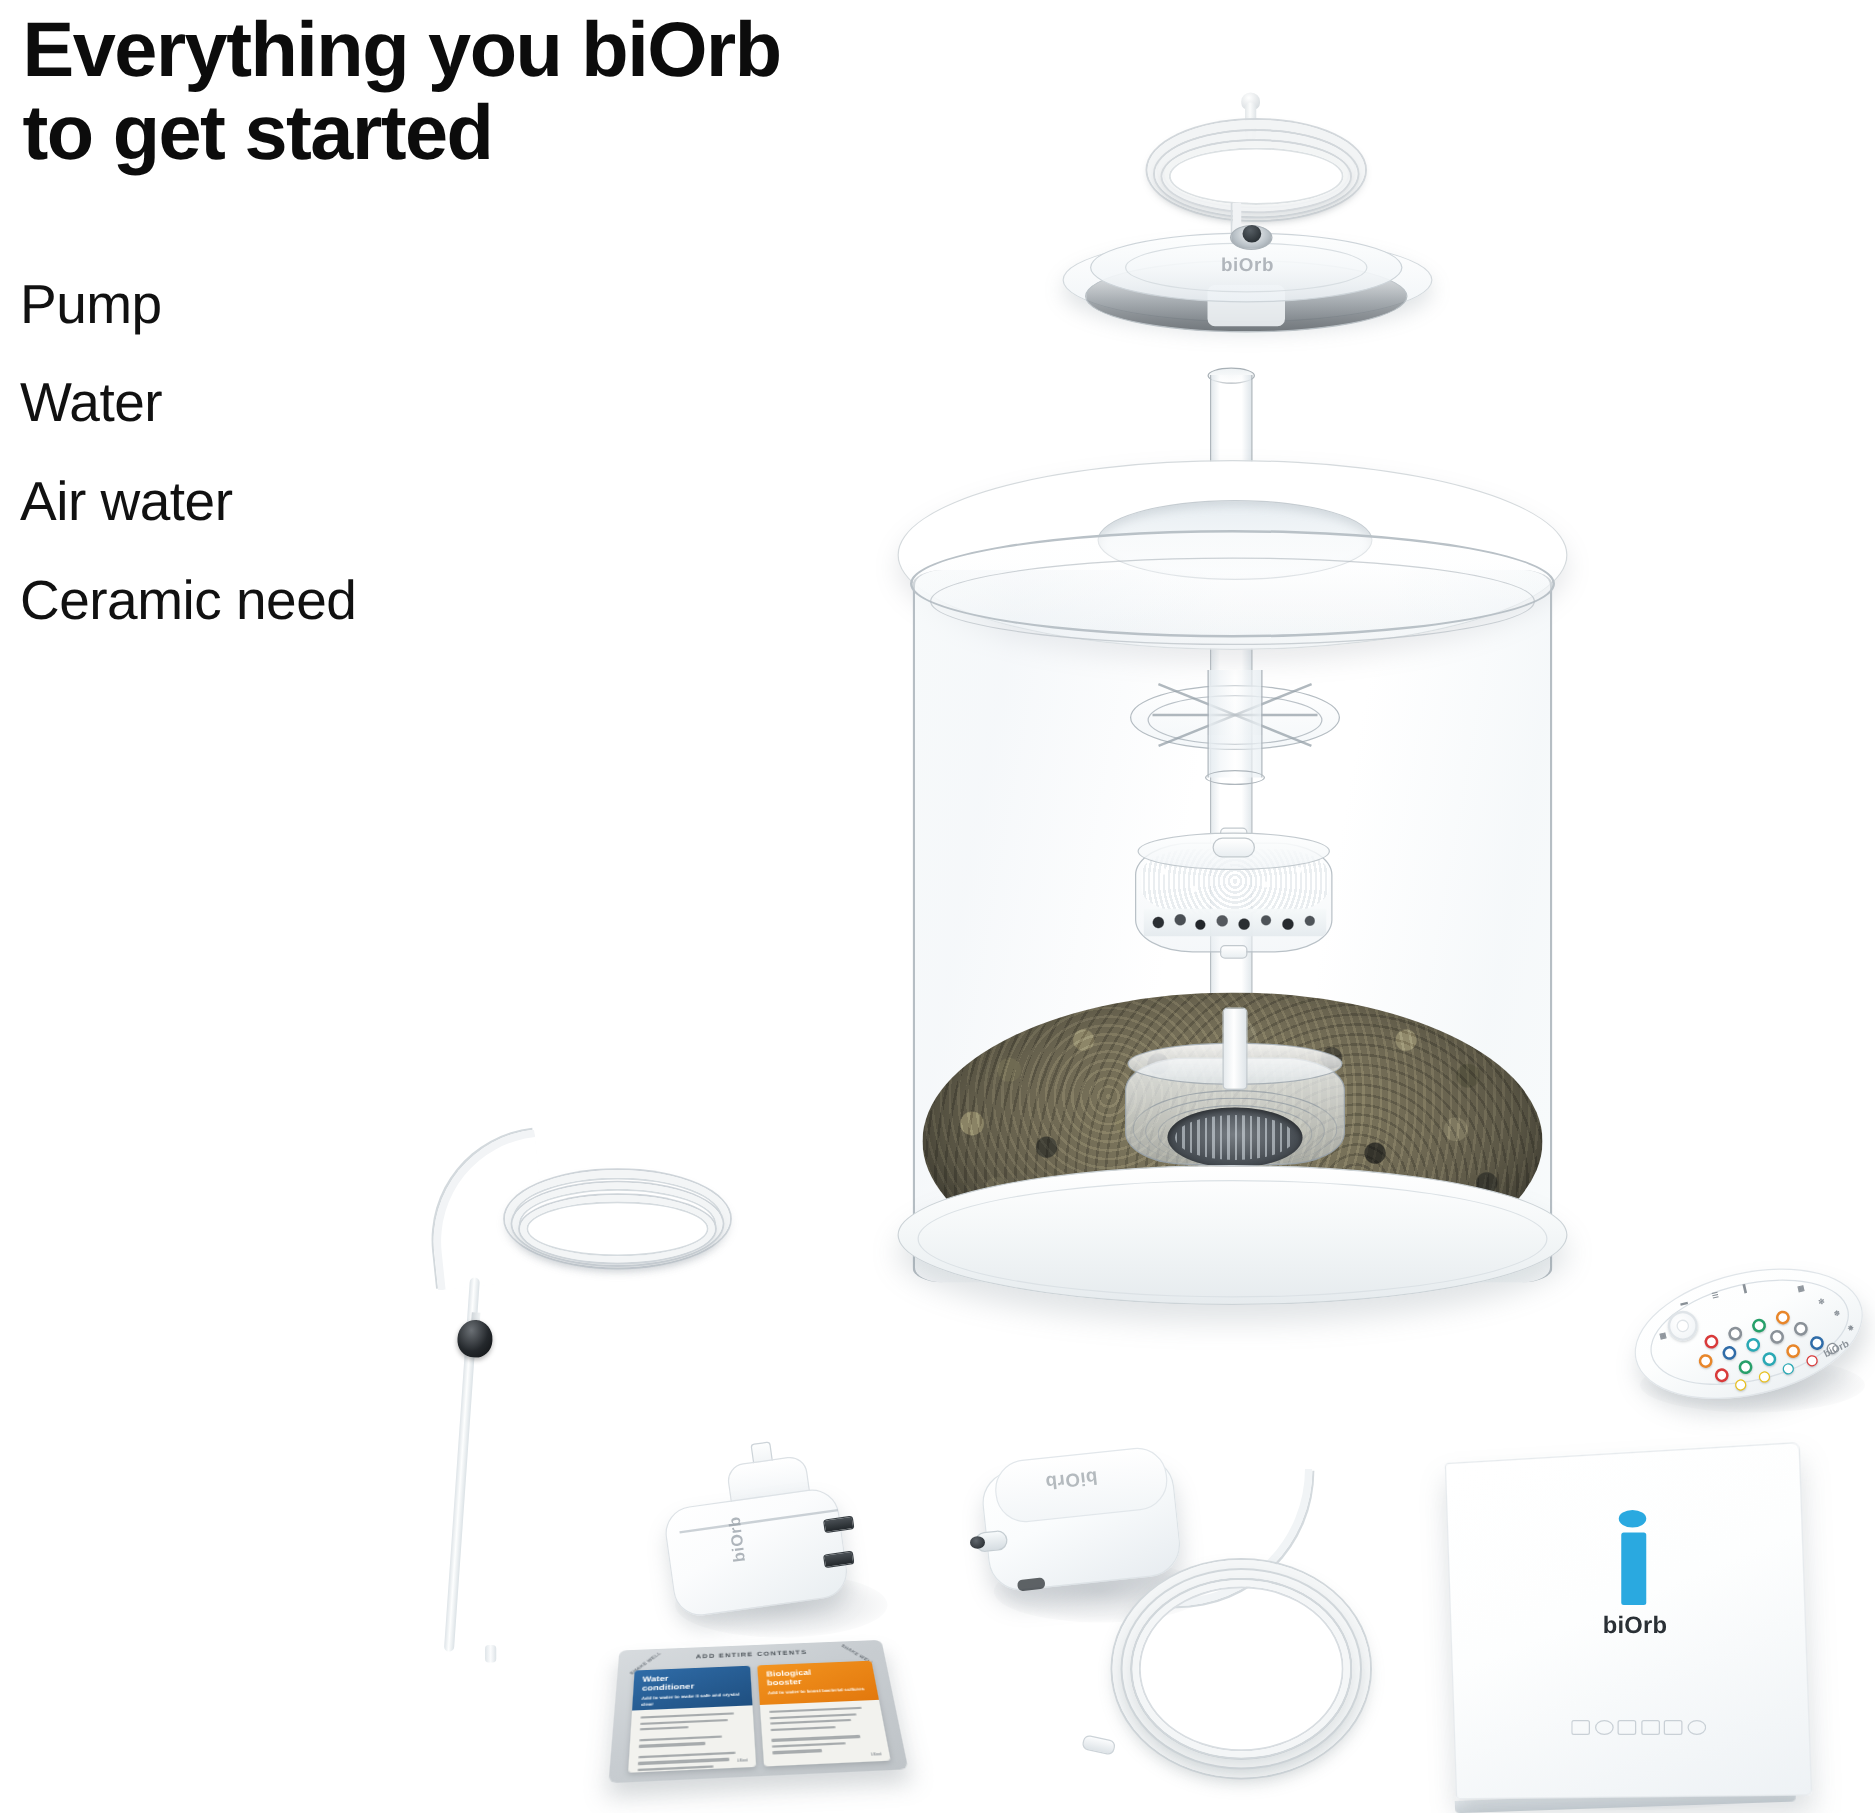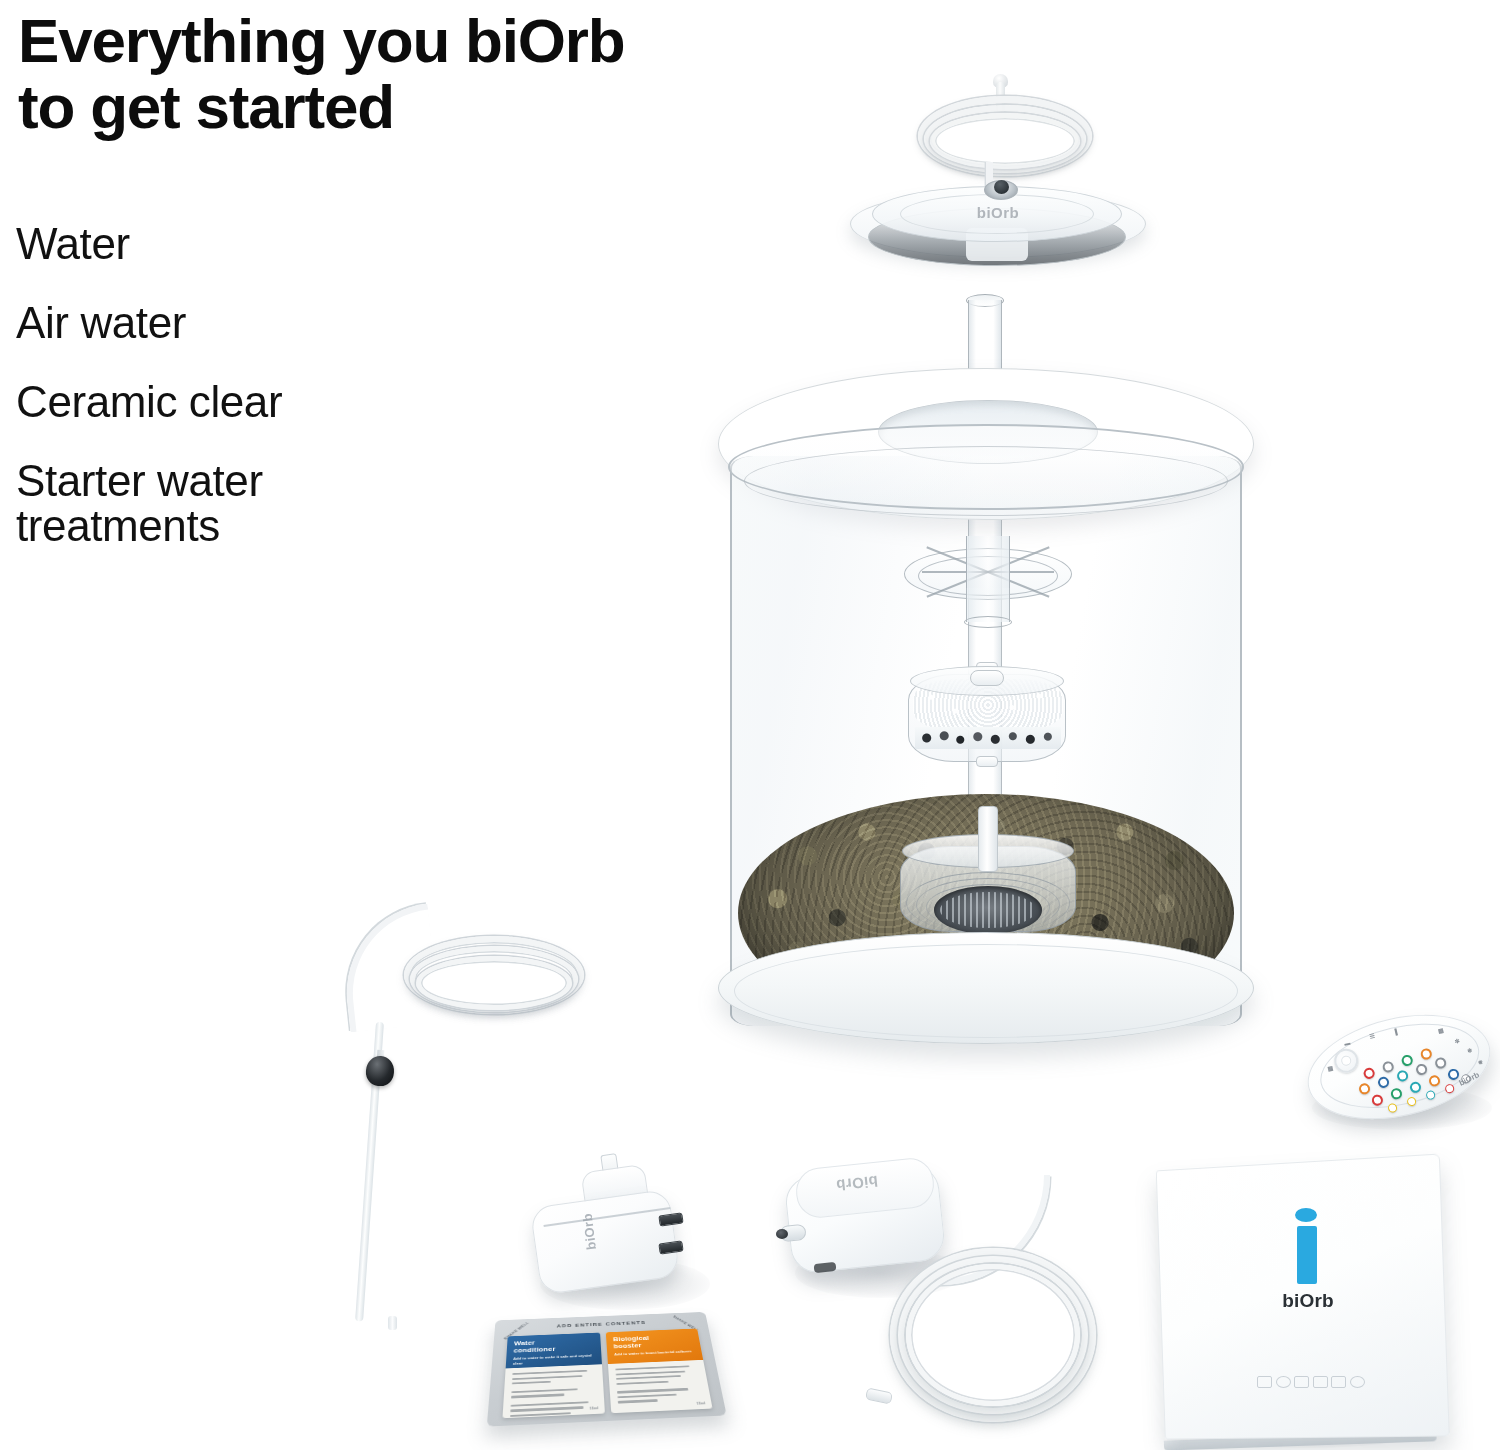--- a/index.html
+++ b/index.html
@@ -759,25 +759,24 @@
 </style>
 </head>
 <body>
 
 <div class="stage">
 
   <h1 class="headline">Everything you biOrb
 to get started</h1>
 
   <ul class="feature-list">
+    <li>Pump</li>
     <li>Water</li>
     <li>Air water</li>
-    <li>Ceramic clear</li>
-    <li class="two-line" style="white-space:pre-line">Starter water
-treatments</li>
+    <li>Ceramic need</li>
   </ul>
 
   <div class="abs" id="led-light">
     <div class="led-cable-tip"></div>
     <div class="led-cable-stub"></div>
     <div class="led-cable-coil"></div>
     <div class="led-cable-coil c2"></div>
     <div class="led-cable-coil c3"></div>
     <div class="led-cable-drop"></div>
     <div class="led-disc-outer"></div>

